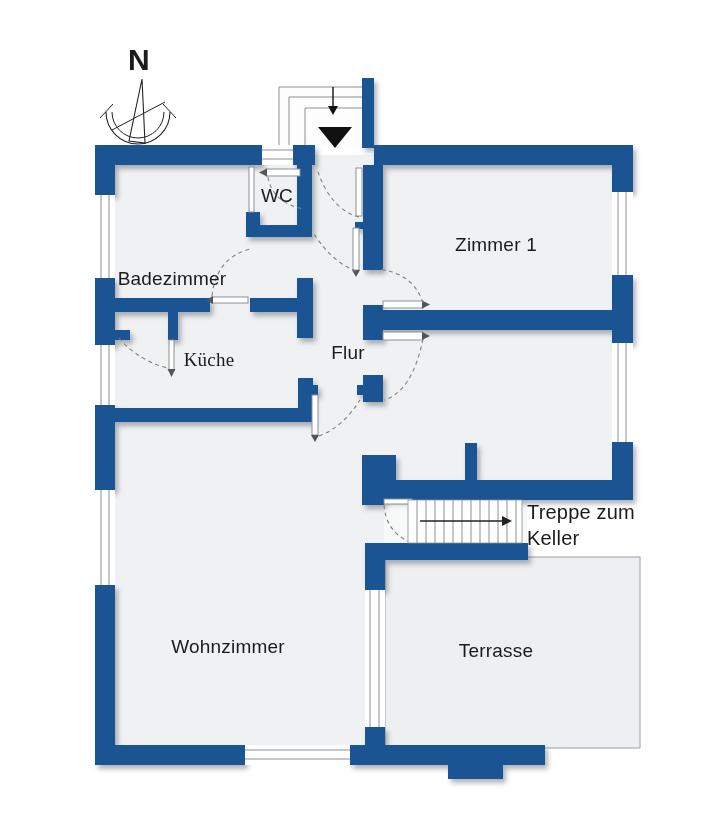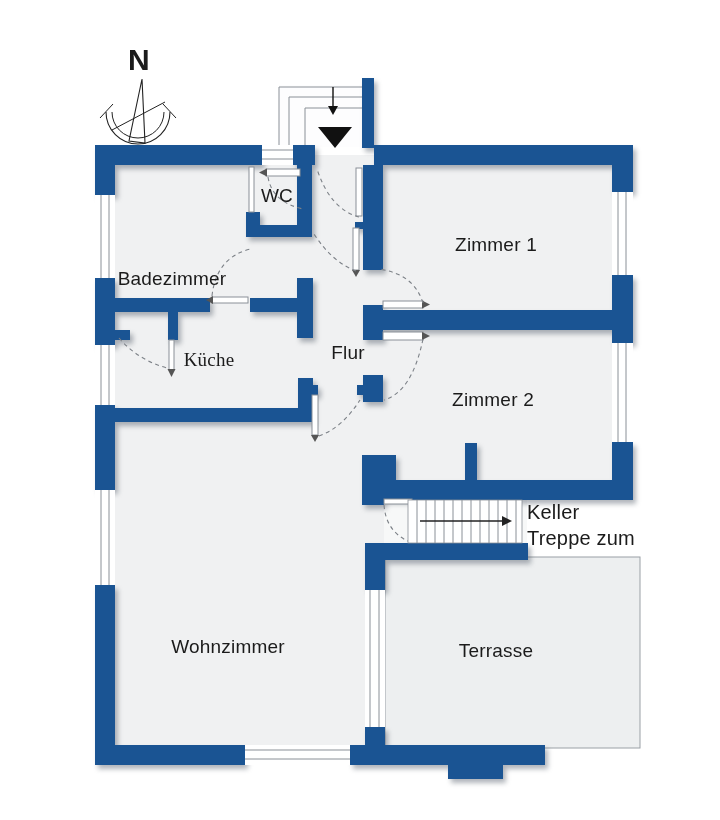--- a/index.html
+++ b/index.html
@@ -222,20 +222,19 @@
       </g>
     </g>
   </svg>
 
   <div class="lbl lbl-n" style="left:139px;top:60px;">N</div>
   <div class="lbl" style="left:277px;top:196px;">WC</div>
   <div class="lbl" style="left:172px;top:231px;margin-top:48px;">Badezimmer</div>
   <div class="lbl" style="left:496px;top:245px;">Zimmer 1</div>
   <div class="lbl" style="left:209px;top:360px;font-family:Liberation Serif, serif;">Küche</div>
   <div class="lbl" style="left:333px;top:353px;margin-left:15px;">Flur</div>
-  <div class="lbl" style="left:493px;top:400px;">Zimmer 2</div>
   <div class="lbl" style="left:228px;top:631px;margin-top:16px;">Wohnzimmer</div>
   <div class="lbl" style="left:496px;top:651px;text-align:center;">Terrasse</div>
   <div class="lbl lbl-stairs" style="left:527px;top:499px;">
+    <div>Treppe zum</div>
     <div>Keller</div>
-    <div>Treppe zum</div>
   </div>
 </div>
 
 </body></html>

